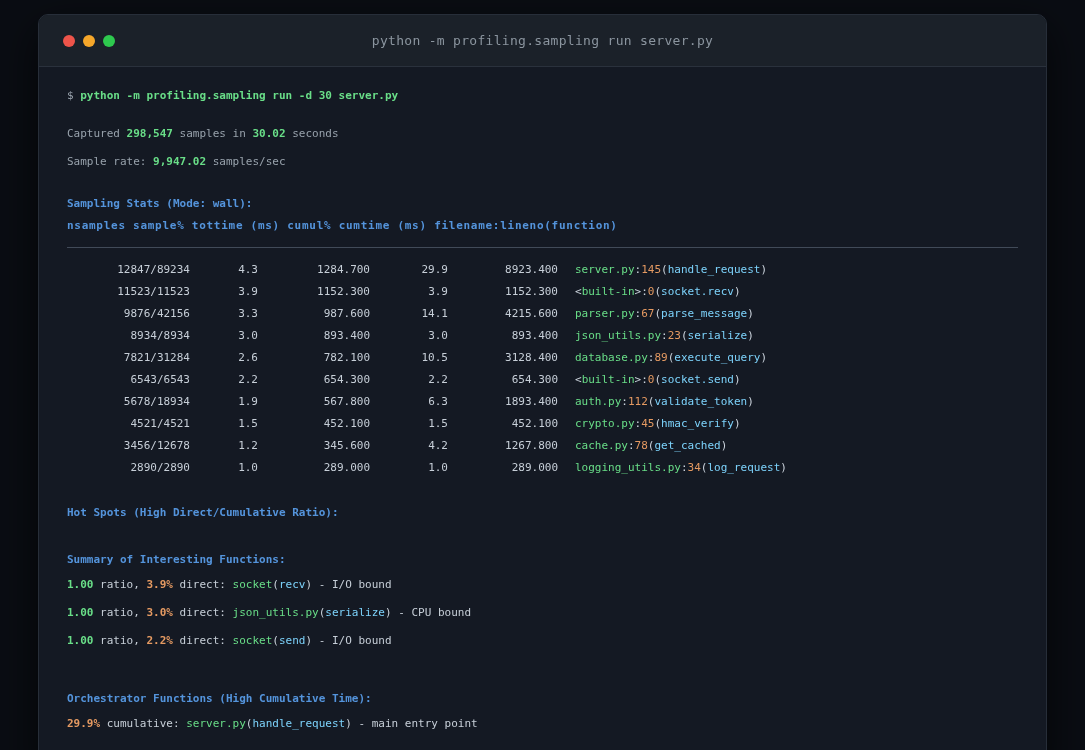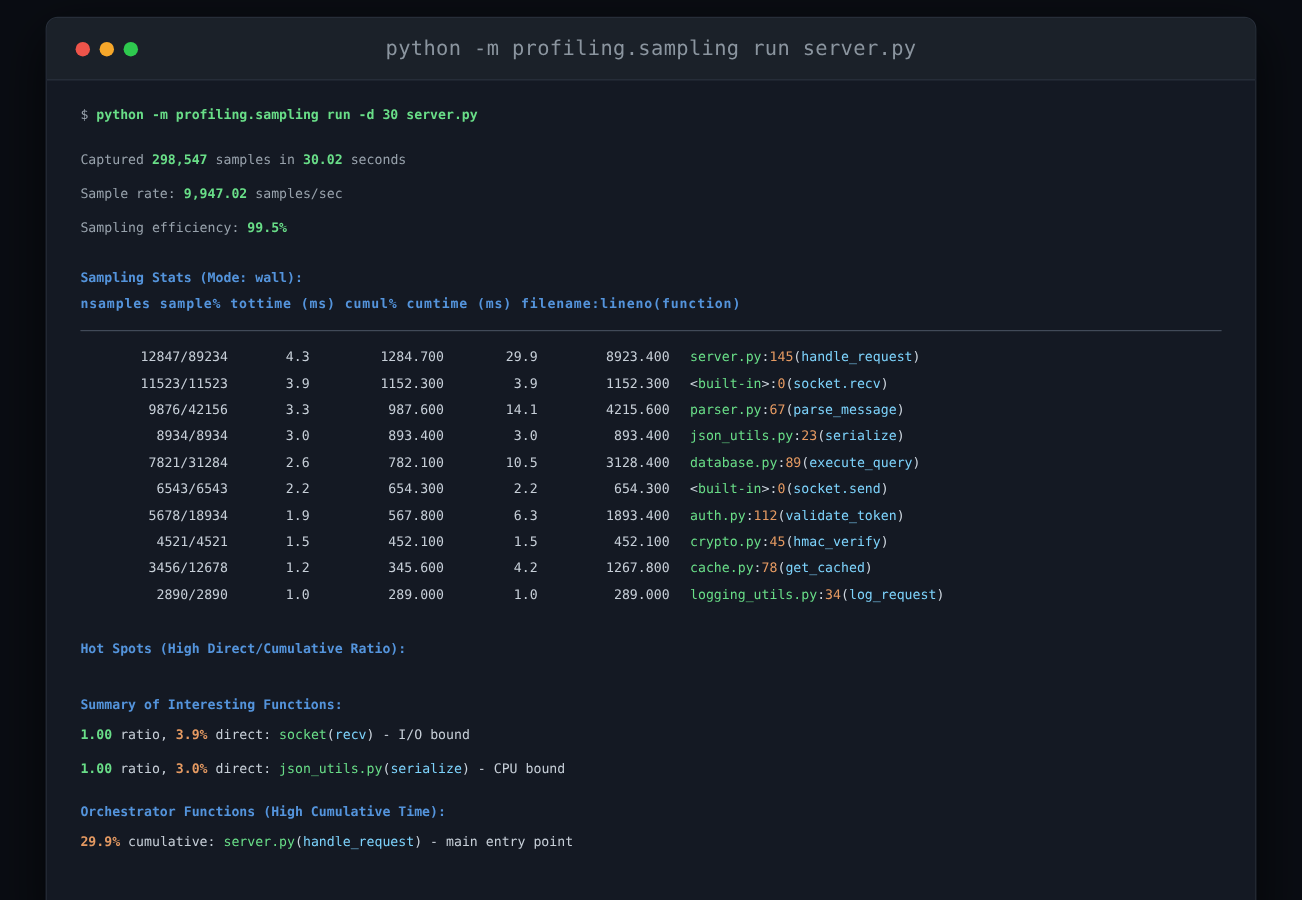--- a/index.html
+++ b/index.html
@@ -27,41 +27,41 @@
     position:relative;
   }
   .lights { display:flex; gap:8px; padding-left:24px; position:relative; z-index:2; }
   .light { width:12px; height:12px; border-radius:50%; display:inline-block; }
   .light-red   { background:#ee544a; }
   .light-amber { background:#f6a72a; }
   .light-green { background:#2ec94e; }
   .titletext {
     position:absolute; left:0; right:0;
     text-align:center;
-    color:#8b959f; font-size:17px; letter-spacing:.3px;
+    color:#8b959f; font-size:13px; letter-spacing:.3px;
   }
   .content { padding:18px 28px 0 28px; font-size:11px; }
   .line { line-height:22px; white-space:pre; }
   .cmd { line-height:22px; }
   .stats-block { margin-top:13px; }
   .stats-block .line { line-height:28px; }
   .section-title { color:#5494dc; font-weight:bold; }
   .profile-title { margin-top:17px; }
   .table-header { color:#5494dc; font-weight:bold; letter-spacing:.72px; }
   .divider { border:none; border-top:1px solid #414a58; margin-top:10px; height:0; }
   .rows-block { margin-top:11px; }
   .trow { display:flex; line-height:22px; white-space:pre; color:#c7cfd8; }
   .cell { display:inline-block; text-align:right; }
   .c0 { width:123px; } .c1 { width:68px; } .c2 { width:112px; }
   .c3 { width:78px; }  .c4 { width:110px; }
   .loc { margin-left:17px; }
   .summary-title  { margin-top:25px; }
   .hotspots-title { margin-top:23px; }
   .seg-block .line { line-height:28px; }
-  .orch-title { margin-top:11px; }
+  .orch-title { margin-top:33px; }
   .dim    { color:#98a2ac; }
   .bright { color:#c7cfd8; }
   .green  { color:#69de88; }
   .lblue  { color:#7dd3fc; }
   .orange { color:#e59a62; }
   .punct  { color:#ccd4dd; }
   .bold   { font-weight:bold; }
 </style>
 </head>
 <body>
@@ -75,21 +75,20 @@
     </div>
     <div class="titletext">python -m profiling.sampling run server.py</div>
   </div>
 
   <div class="content">
     <div class="line cmd"><span class="dim">$ </span><span class="green bold">python -m profiling.sampling run -d 30 server.py</span></div>
 
     <div class="stats-block seg-lines" id="stats-lines">
         <div class="line"><span class="dim">Captured </span><span class="green bold">298,547</span><span class="dim"> samples in </span><span class="green bold">30.02</span><span class="dim"> seconds</span></div>
         <div class="line"><span class="dim">Sample rate: </span><span class="green bold">9,947.02</span><span class="dim"> samples/sec</span></div>
-        <div class="line"><span class="dim">Sampling efficiency: </span><span class="green bold">99.5%</span></div>
       </div>
 
     <div class="line section-title profile-title">Sampling Stats (Mode: wall):</div>
     <div class="line table-header">nsamples sample% tottime (ms) cumul% cumtime (ms) filename:lineno(function)</div>
     <hr class="divider">
     <div class="rows-block" id="table-rows">
         <div class="trow"><span class="cell c0">12847/89234</span><span class="cell c1">4.3</span><span class="cell c2">1284.700</span><span class="cell c3">29.9</span><span class="cell c4">8923.400</span><span class="loc"><span class="green">server.py</span><span class="punct">:</span><span class="orange">145</span><span class="punct">(</span><span class="lblue">handle_request</span><span class="punct">)</span></span></div>
         <div class="trow"><span class="cell c0">11523/11523</span><span class="cell c1">3.9</span><span class="cell c2">1152.300</span><span class="cell c3">3.9</span><span class="cell c4">1152.300</span><span class="loc"><span class="punct">&lt;</span><span class="green">built-in</span><span class="punct">&gt;</span><span class="punct">:</span><span class="orange">0</span><span class="punct">(</span><span class="lblue">socket.recv</span><span class="punct">)</span></span></div>
         <div class="trow"><span class="cell c0">9876/42156</span><span class="cell c1">3.3</span><span class="cell c2">987.600</span><span class="cell c3">14.1</span><span class="cell c4">4215.600</span><span class="loc"><span class="green">parser.py</span><span class="punct">:</span><span class="orange">67</span><span class="punct">(</span><span class="lblue">parse_message</span><span class="punct">)</span></span></div>
         <div class="trow"><span class="cell c0">8934/8934</span><span class="cell c1">3.0</span><span class="cell c2">893.400</span><span class="cell c3">3.0</span><span class="cell c4">893.400</span><span class="loc"><span class="green">json_utils.py</span><span class="punct">:</span><span class="orange">23</span><span class="punct">(</span><span class="lblue">serialize</span><span class="punct">)</span></span></div>
@@ -99,20 +98,21 @@
         <div class="trow"><span class="cell c0">4521/4521</span><span class="cell c1">1.5</span><span class="cell c2">452.100</span><span class="cell c3">1.5</span><span class="cell c4">452.100</span><span class="loc"><span class="green">crypto.py</span><span class="punct">:</span><span class="orange">45</span><span class="punct">(</span><span class="lblue">hmac_verify</span><span class="punct">)</span></span></div>
         <div class="trow"><span class="cell c0">3456/12678</span><span class="cell c1">1.2</span><span class="cell c2">345.600</span><span class="cell c3">4.2</span><span class="cell c4">1267.800</span><span class="loc"><span class="green">cache.py</span><span class="punct">:</span><span class="orange">78</span><span class="punct">(</span><span class="lblue">get_cached</span><span class="punct">)</span></span></div>
         <div class="trow"><span class="cell c0">2890/2890</span><span class="cell c1">1.0</span><span class="cell c2">289.000</span><span class="cell c3">1.0</span><span class="cell c4">289.000</span><span class="loc"><span class="green">logging_utils.py</span><span class="punct">:</span><span class="orange">34</span><span class="punct">(</span><span class="lblue">log_request</span><span class="punct">)</span></span></div>
       </div>
 
     <div class="line section-title hotspots-title">Hot Spots (High Direct/Cumulative Ratio):</div>
     <div class="line section-title summary-title">Summary of Interesting Functions:</div>
     <div class="seg-block" id="hotspot-lines">
         <div class="line"><span class="green bold">1.00</span><span class="bright"> ratio, </span><span class="orange bold">3.9%</span><span class="bright"> direct: </span><span class="green">socket</span><span class="punct">(</span><span class="lblue">recv</span><span class="punct">)</span><span class="bright"> - I/O bound</span></div>
         <div class="line"><span class="green bold">1.00</span><span class="bright"> ratio, </span><span class="orange bold">3.0%</span><span class="bright"> direct: </span><span class="green">json_utils.py</span><span class="punct">(</span><span class="lblue">serialize</span><span class="punct">)</span><span class="bright"> - CPU bound</span></div>
+        <div class="line"><span class="green bold">1.00</span><span class="bright"> ratio, </span><span class="orange bold">2.2%</span><span class="bright"> direct: </span><span class="green">socket</span><span class="punct">(</span><span class="lblue">send</span><span class="punct">)</span><span class="bright"> - I/O bound</span></div>
       </div>
 
     <div class="line section-title orch-title">Orchestrator Functions (High Cumulative Time):</div>
     <div class="seg-block" id="orch-lines">
         <div class="line"><span class="orange bold">29.9%</span><span class="bright"> cumulative: </span><span class="green">server.py</span><span class="punct">(</span><span class="lblue">handle_request</span><span class="punct">)</span><span class="bright"> - main entry point</span></div>
         <div class="line"></div>
       </div>
   </div>
 </div>
 

